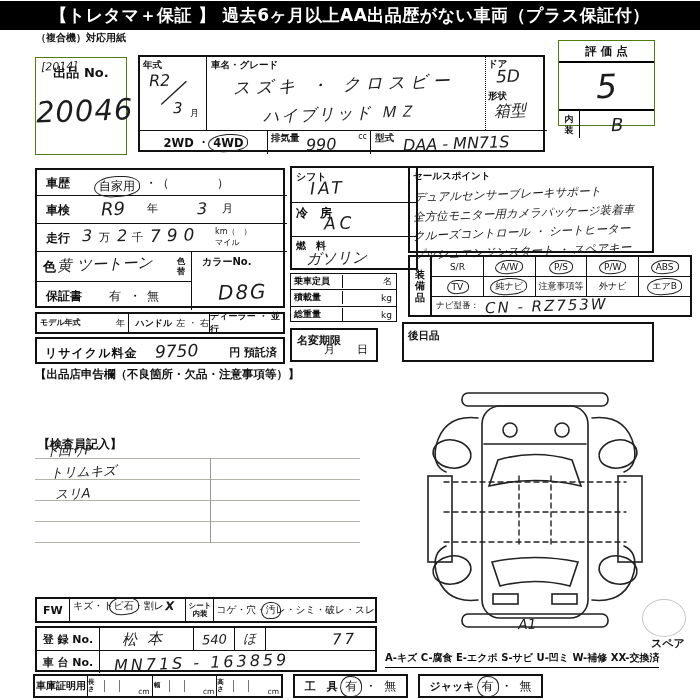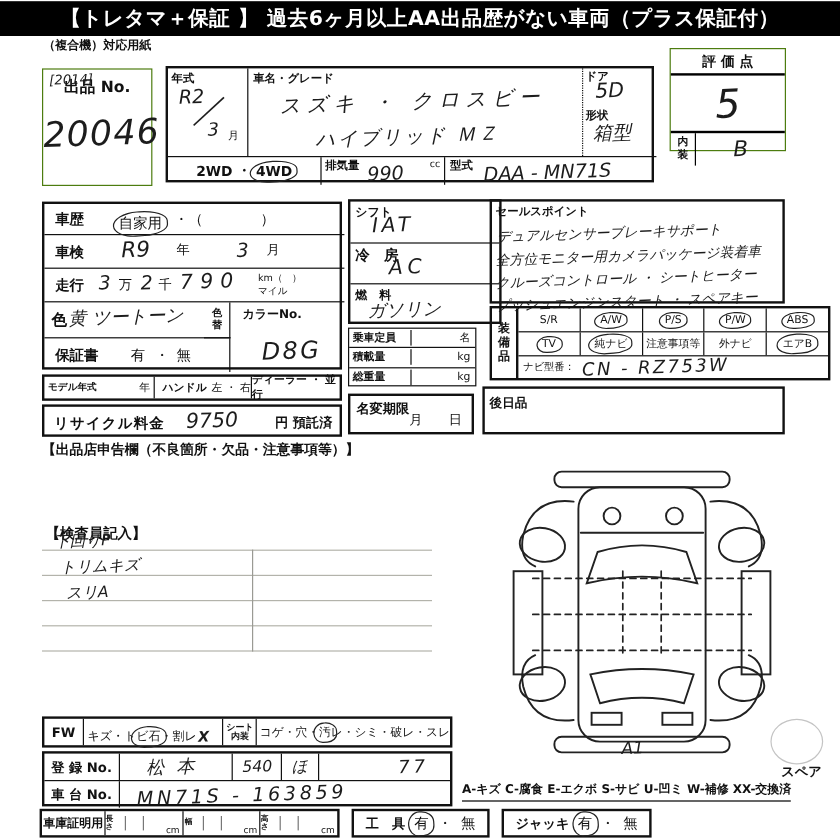--- a/index.html
+++ b/index.html
@@ -22,21 +22,21 @@
   #hdr{left:138px;top:55px;width:407px;height:97px}
   .cellLbl{font-size:9.5px;font-weight:bold}
   #grade{left:558px;top:40px;width:97px;height:86px}
   
   #hist{left:35px;top:168px;width:250px;height:140px}
   .hrow{position:absolute;left:0;width:250px;box-sizing:border-box}
   
   #specs{left:290px;top:166px;width:128px;height:104px}
   #cap{left:290px;top:273px;width:107px;height:49px}
   .caprow{display:flex;height:16.3px;border-bottom:1px solid #111;box-sizing:border-box;align-items:center}
-  #namechange{left:290px;top:328px;width:105px;height:34px}
+  #namechange{left:290px;top:328px;width:88px;height:34px}
   
   #sales{left:408px;top:166px;width:246px;height:87px}
   #eq{left:408px;top:255px;width:284px;height:62px;display:flex}
   .eq-cell{flex:1;border-right:1.5px solid #111;display:flex;align-items:center;justify-content:center;font-size:9px;white-space:nowrap}
   .eq-cell:last-child{border-right:none}
   #later{left:402px;top:322px;width:252px;height:40px}
   
   .rule{position:absolute;left:35px;width:325px;height:1px;background:#b3b3ab}
   #insp-div{position:absolute;left:210px;top:458px;width:1px;height:85px;background:#9a9a94}
   
@@ -324,21 +324,21 @@
     <rect x="200" y="86" width="24" height="86"></rect>
     <path d="M206,156 q14,6 10,26 q-8,32 -42,28"></path>
   </svg>
 </div>
 <div class="abs hw" style="left:518px;top:616px;font-size:14px">A1</div>
 <div class="abs" style="left:642px;top:599px;width:44px;height:38px;border:1.5px solid #c4c4c4;border-radius:50%"></div>
 <div class="abs b" style="left:651px;top:636px;font-size:11px">スペア</div>
 
 <div id="fwrow" class="abs bx">
   <div class="b" style="width:32px;border-right:1.5px solid #111;display:flex;align-items:center;justify-content:center;font-size:11px">FW</div>
-  <div style="width:113px;display:flex;align-items:flex-end;padding-left:3px;font-size:10px;white-space:nowrap">
+  <div style="width:113px;display:flex;align-items:flex-start;padding-left:3px;font-size:10px;white-space:nowrap">
     <span>キズ・ト</span>
       <span class="circled">ビ石</span>
       <span>・割レ</span>
       <span class="hw b" style="font-size:12px;margin-left:1px">X</span>
   </div>
   <div class="vtext" style="width:27px;border-left:1.5px solid #111;border-right:1.5px solid #111;font-size:7.5px;font-weight:bold">
     <span>シート</span>
       <span>内装</span>
   </div>
   <div style="flex:1;display:flex;align-items:center;padding-left:2px;font-size:9.8px;white-space:nowrap">

